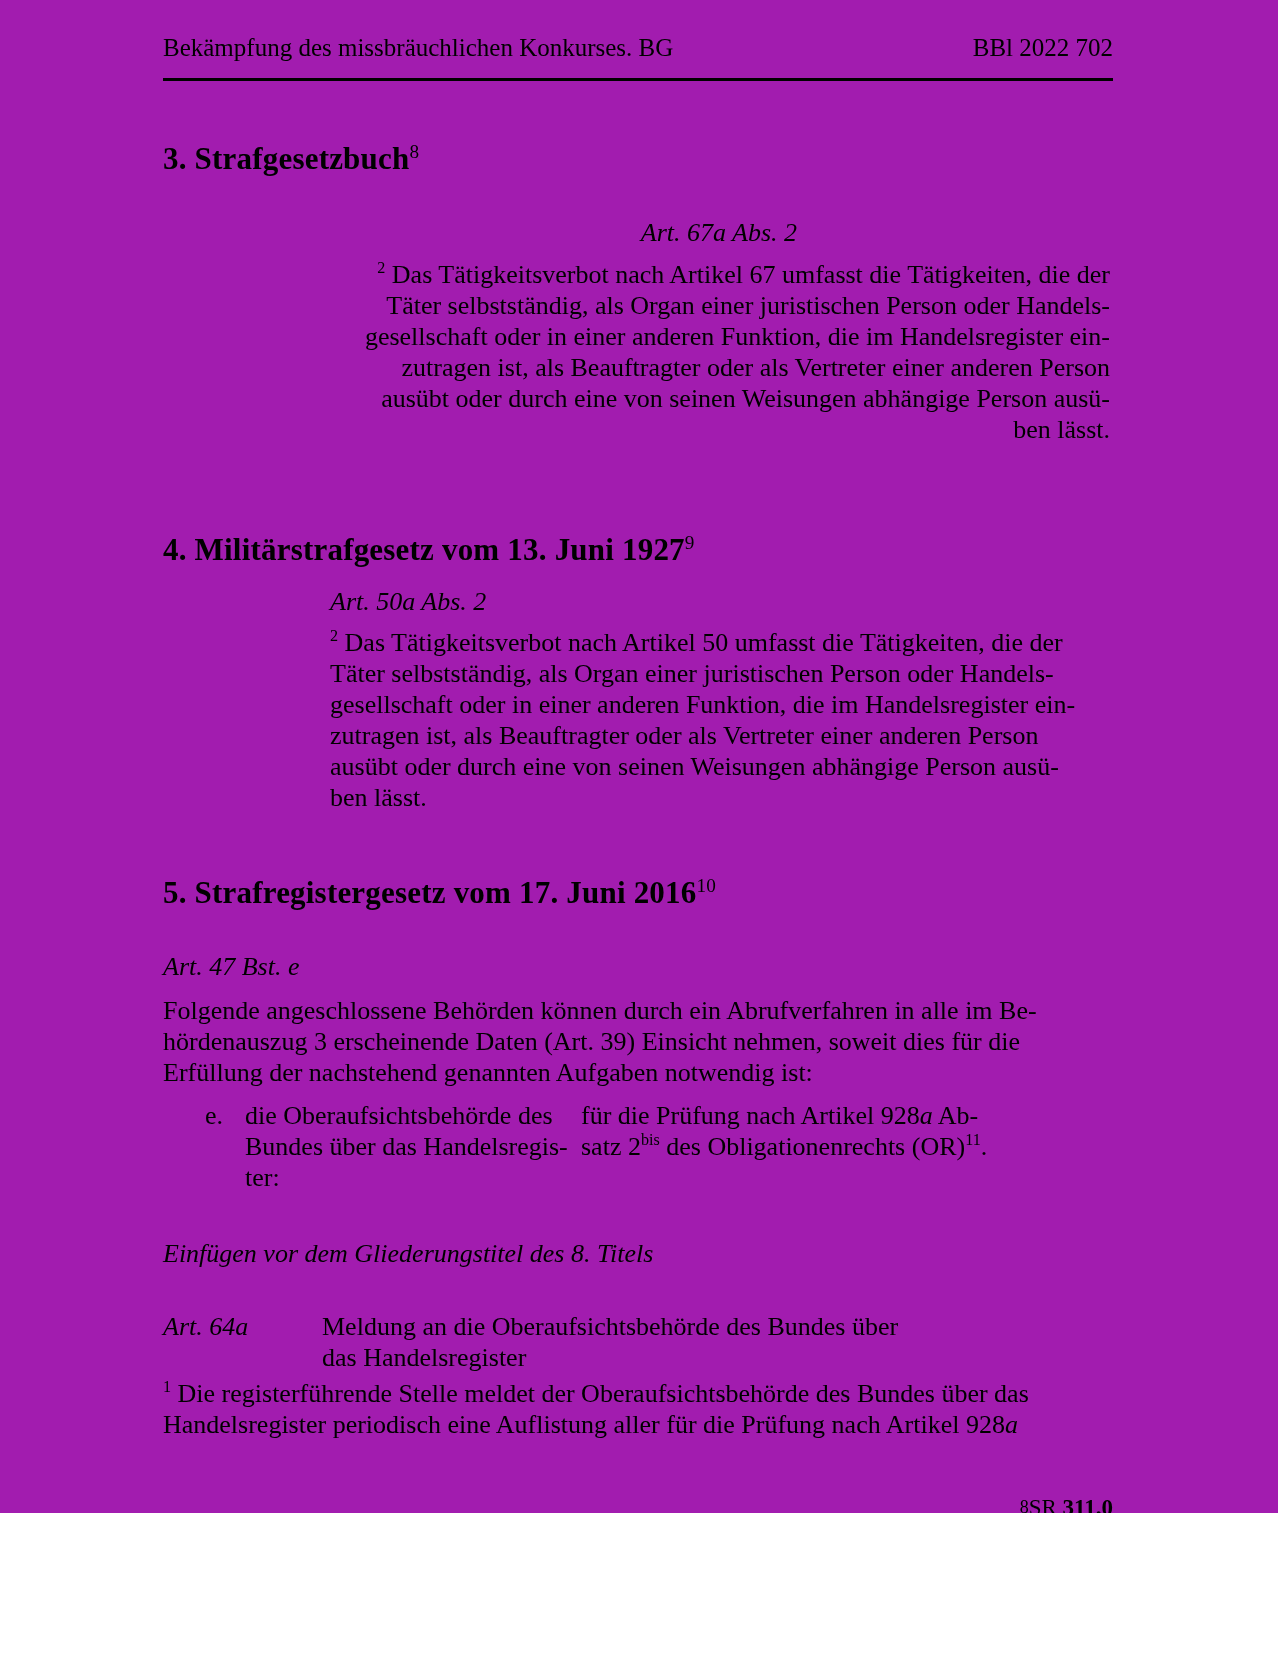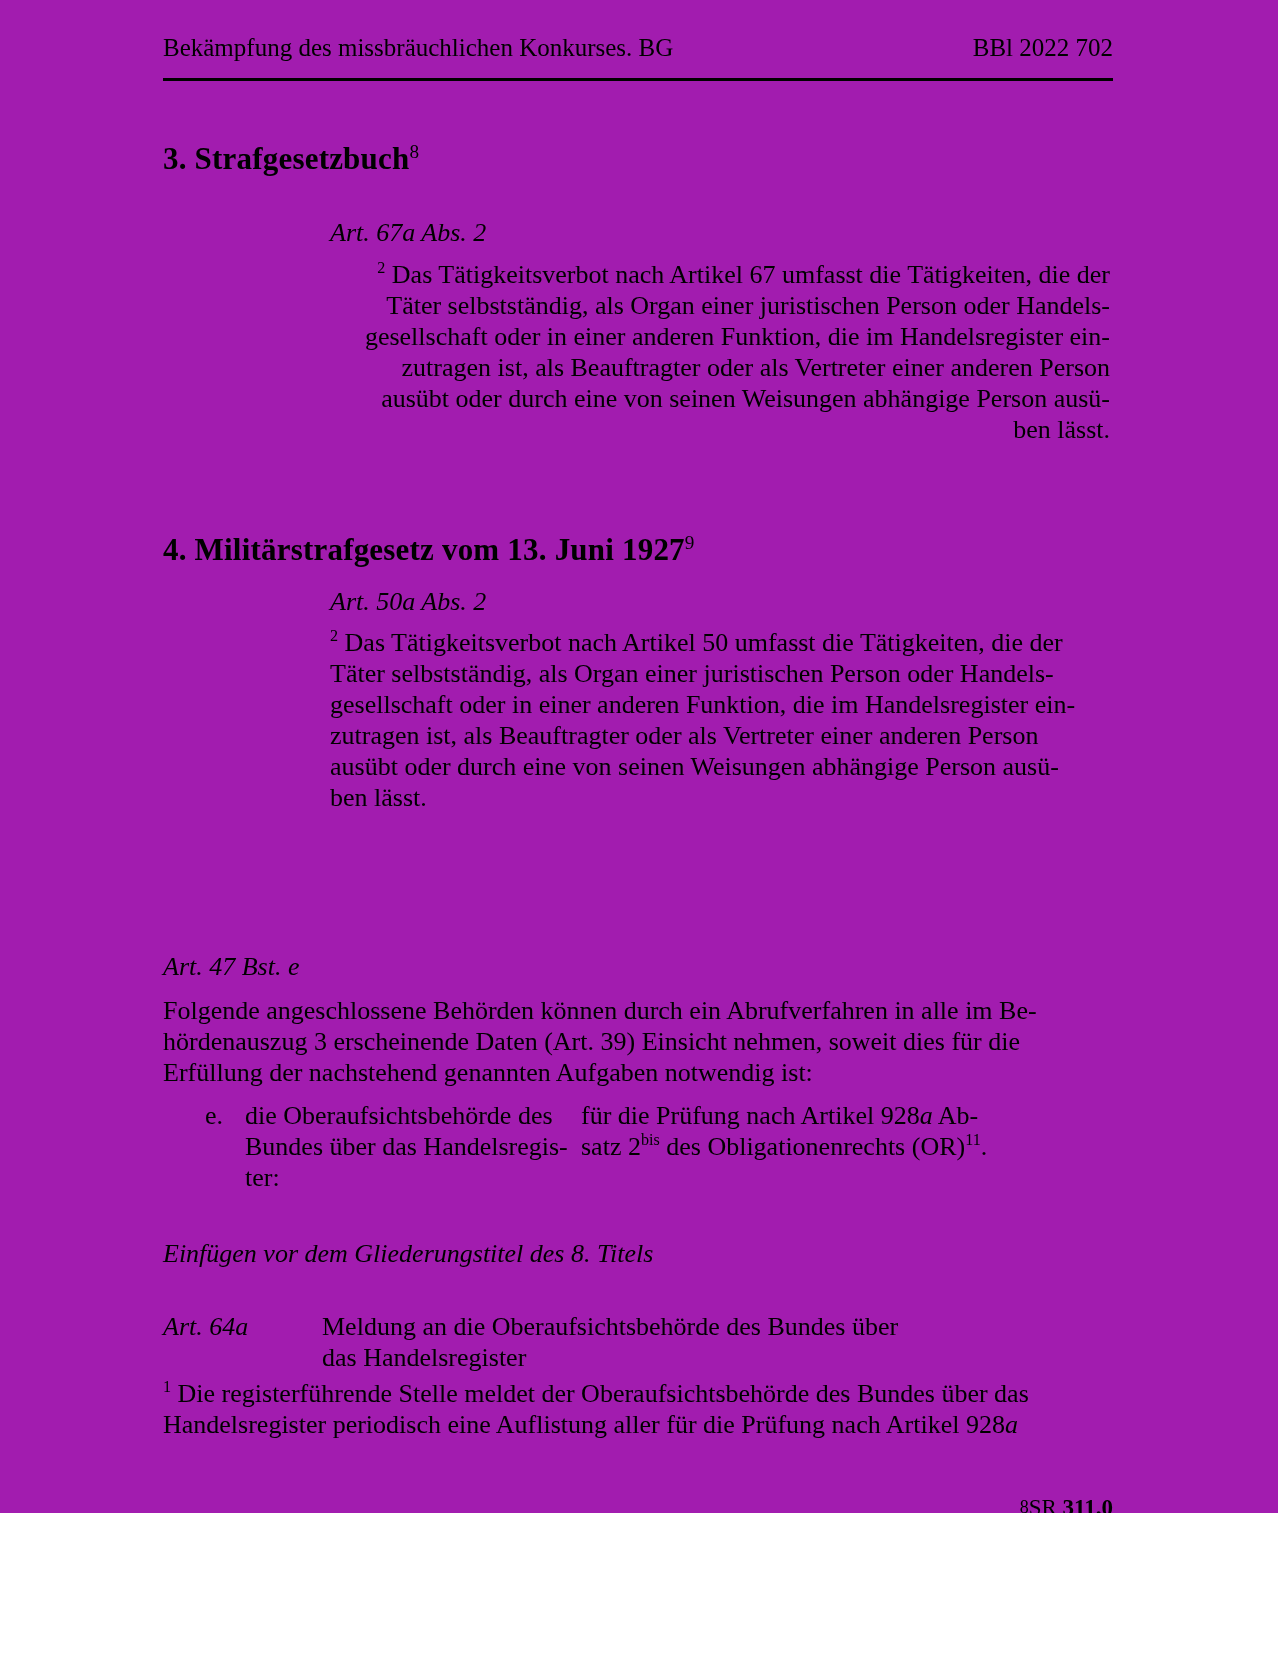--- a/index.html
+++ b/index.html
@@ -35,21 +35,21 @@
   }
   .section-heading sup {
     font-weight: 400; font-size: 0.62em; line-height: 0; vertical-align: super;
   }
   .h-s3 { left: 163px; top: 141px; width: 950px; }
   .h-s4 { left: 163px; top: 532px; width: 950px; }
   .h-s5 { left: 163px; top: 875px; width: 950px; }
 
   
   .article-label { font-style: italic; font-size: 26px; line-height: 31px; }
-  .lbl-67a { left: 330px; top: 217px; width: 778px; }
+  .lbl-67a { left: 330px; top: 217px; width: 778px; text-align: center; }
   .lbl-50a { left: 330px; top: 586px; width: 778px; }
   .lbl-47  { left: 163px; top: 951px; width: 950px; }
   .insert-note { left: 163px; top: 1238px; width: 950px; font-style: italic; font-size: 26px; line-height: 31px; }
 
   
   .para { font-size: 26px; line-height: 31px; margin: 0; }
   .para sup, .marker-sup {
     font-size: 0.62em; line-height: 0; vertical-align: super;
   }
   .lines { white-space: pre-line; }
@@ -113,20 +113,21 @@
 
   <div class="abs article-label lbl-50a">Art. 50a Abs. 2</div>
 
   <p class="abs para p-50a"><sup class="marker-sup">2</sup> <span class="lines">Das Tätigkeitsverbot nach Artikel 50 umfasst die Tätigkeiten, die der
 Täter selbstständig, als Organ einer juristischen Person oder Handels-
 gesellschaft oder in einer anderen Funktion, die im Handelsregister ein-
 zutragen ist, als Beauftragter oder als Vertreter einer anderen Person
 ausübt oder durch eine von seinen Weisungen abhängige Person ausü-
 ben lässt.</span></p>
 
+  <div class="abs section-heading h-s5"><span>5. Strafregistergesetz vom 17. Juni 2016</span><sup>10</sup></div>
 
   <div class="abs article-label lbl-47">Art. 47 Bst. e</div>
 
   <p class="abs para p-intro"><span class="lines">Folgende angeschlossene Behörden können durch ein Abrufverfahren in alle im Be-
 hördenauszug 3 erscheinende Daten (Art. 39) Einsicht nehmen, soweit dies für die
 Erfüllung der nachstehend genannten Aufgaben notwendig ist:</span></p>
 
   <div class="abs e-row">
     <span class="e-marker">e.</span>
     <div class="e-left lines">die Oberaufsichtsbehörde des

